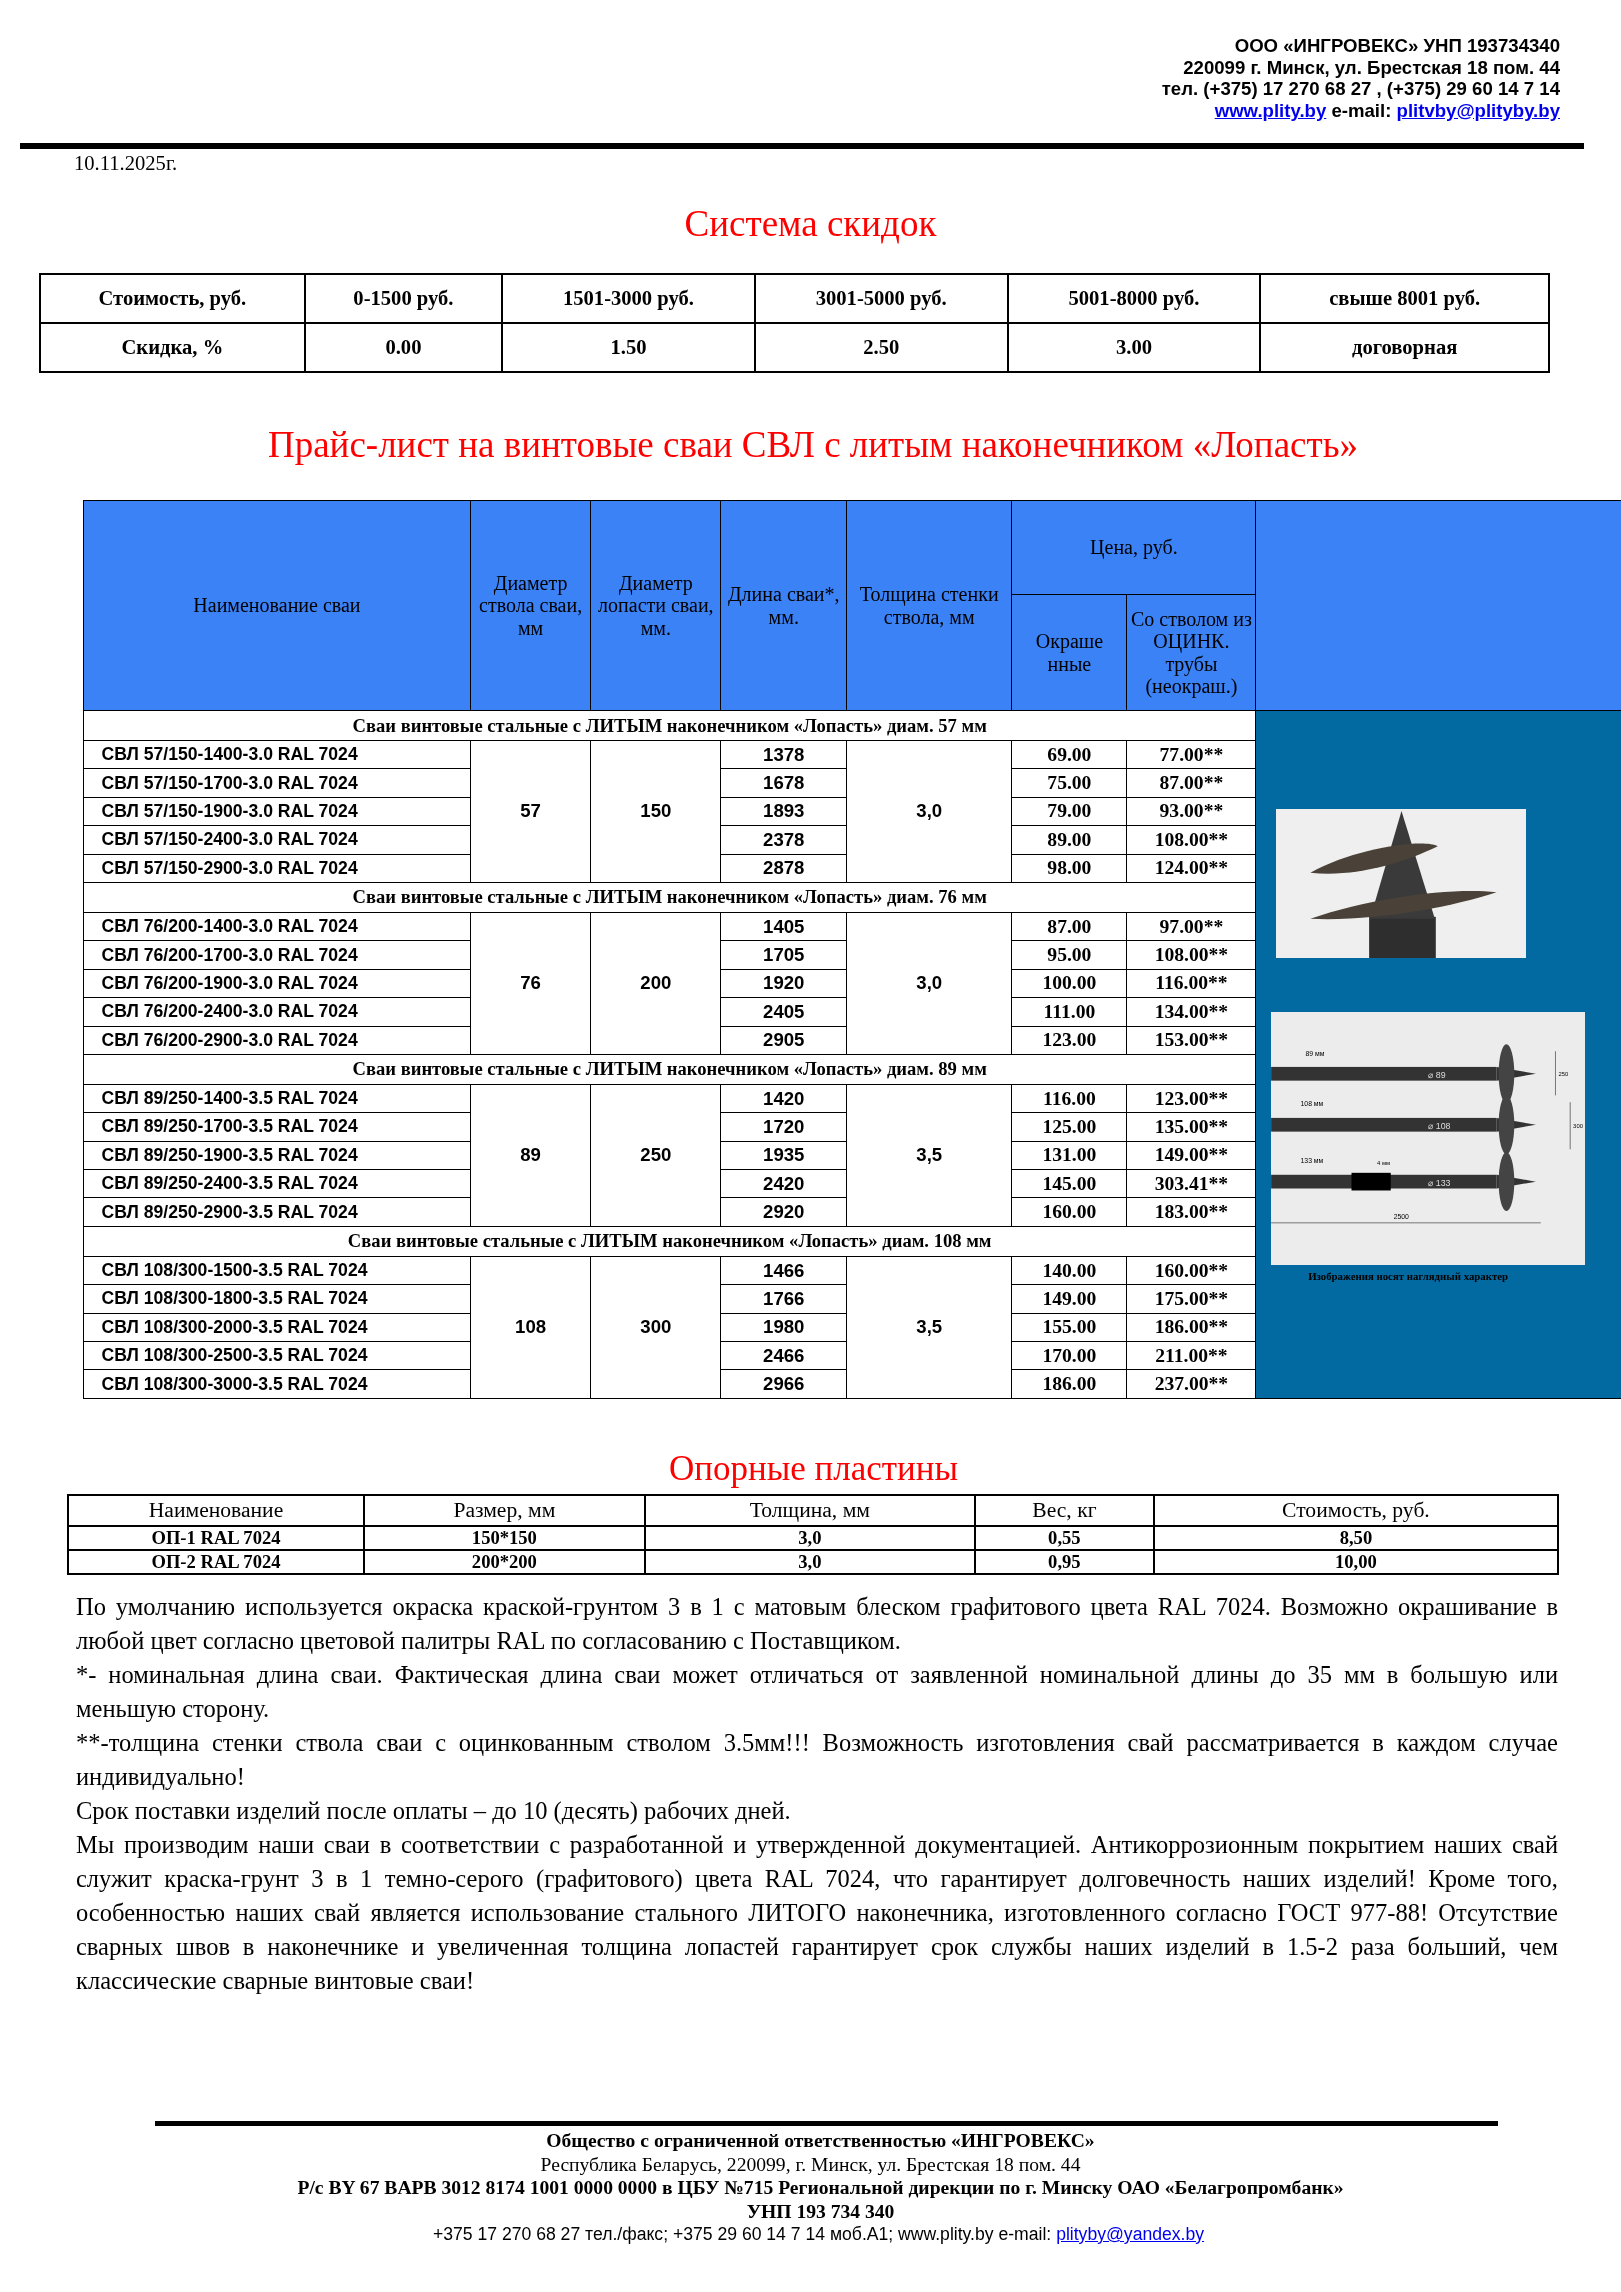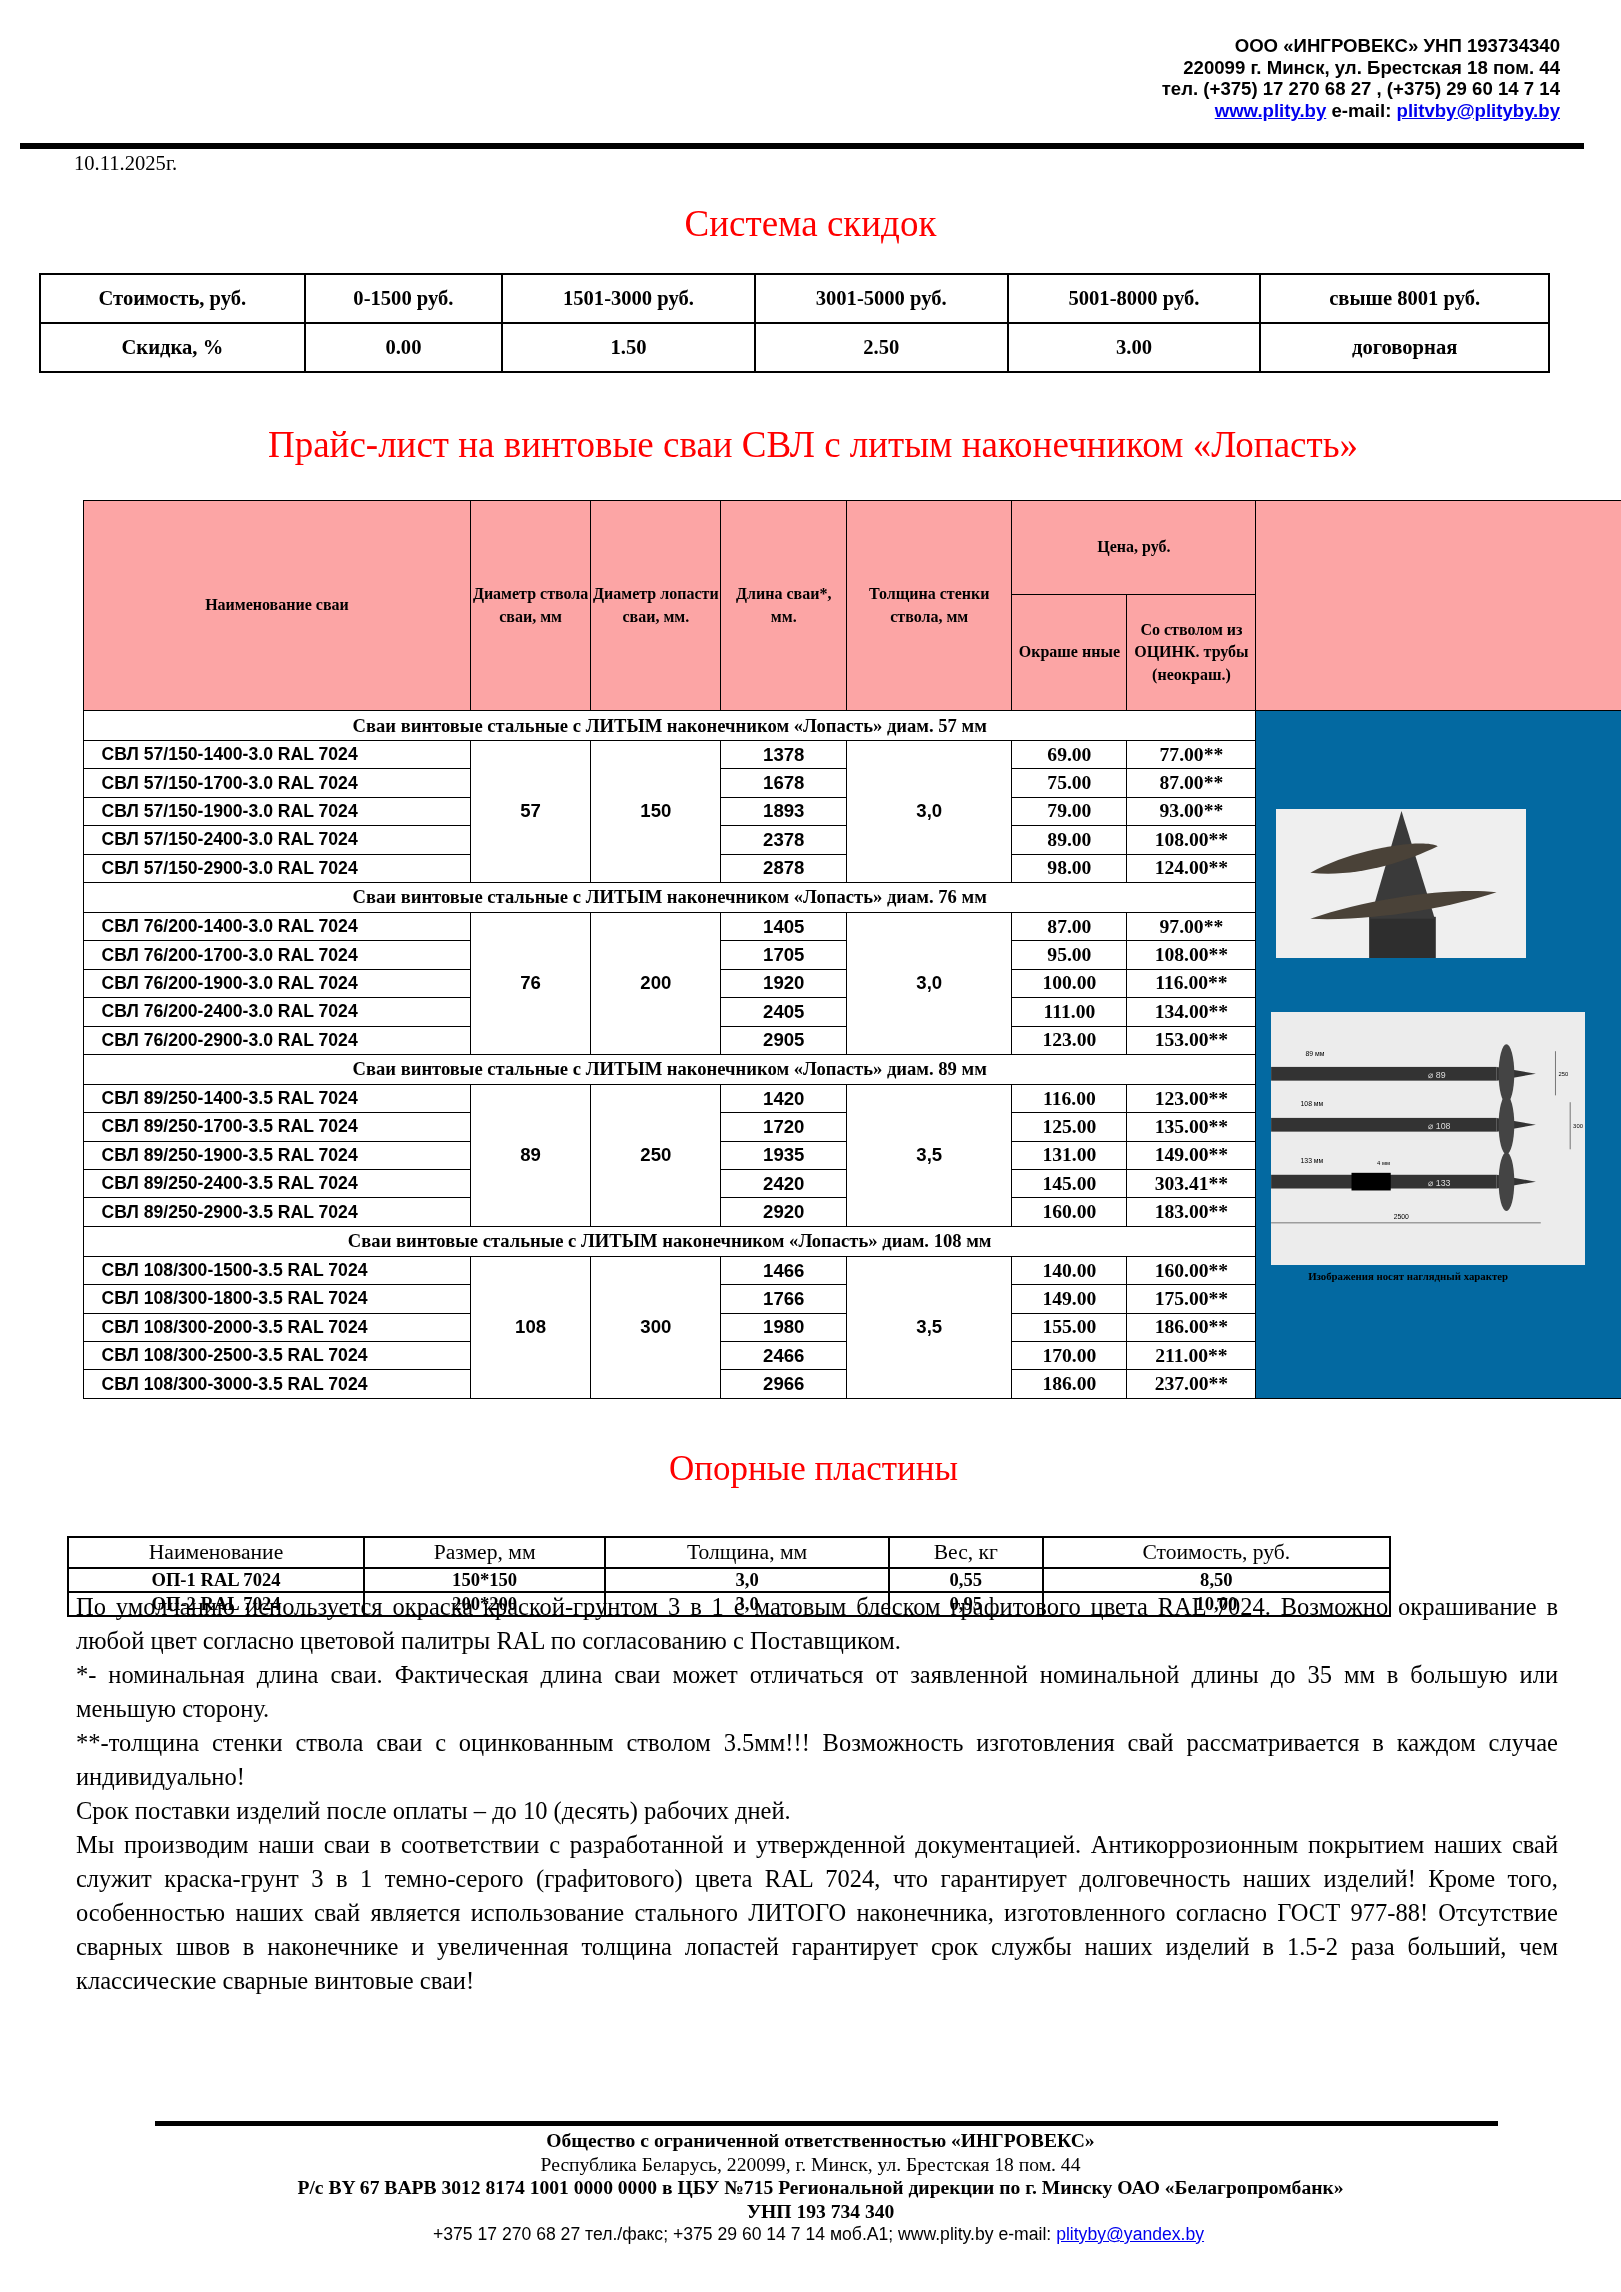--- a/index.html
+++ b/index.html
@@ -22,36 +22,36 @@
   
   table { border-collapse: collapse; }
   .disc { left: 39px; top: 273px; width: 1511px; }
   .disc td { border: 2px solid #000; height: 47px; text-align: center; font-weight: bold;
              font-size: 20.6px; padding: 0 3.9px; }
   .disc tr:last-child td { border-bottom-width: 2.9px; }
 
   
   .main { left: 83px; top: 500px; width: 1539px; }
   .main td, .main th { border: 1.5px solid #000; padding: 0; text-align: center; }
-  .main th { background: #fca5a5; font-weight: bold; font-size: 16px; line-height: 22.5px; }
+  .main th { background: #3b82f6; font-weight: normal; font-size: 20px; line-height: 22.5px; }
   .main td { font-size: 17.6px; height: 27.4px; }
   .main td.name { font-family: "Liberation Sans", sans-serif; font-weight: bold; text-align: left;
                   padding-left: 17.6px; font-size: 17.6px; }
   .main td.sans { font-family: "Liberation Sans", sans-serif; font-weight: bold; font-size: 18.6px; }
   .main td.price { font-weight: bold; font-size: 19.6px; }
   .main td.section { font-weight: bold; font-size: 18.6px; height: 29px; }
   .main th.imghead { border-right: none; }
   .main td.imgcell { border-top: none; vertical-align: top; position: relative; background: #0369a1; }
 
   .photo { position: absolute; left: 19.6px; top: 98px; width: 250px; height: 149px; background: #efefef; }
   .drawing { position: absolute; left: 14.7px; top: 301px; width: 314px; height: 253px; background: #ececec; }
   .img-caption { position: absolute; left: 14.7px; top: 559px; width: 274px; font-size: 10.8px; font-weight: bold; text-align: center; }
 
   
-  .plates { left: 67px; top: 1494px; width: 1324px; margin-top: 42px; }
+  .plates { left: 67px; top: 1494px; width: 1492px; }
   .plates td { border: 2px solid #000; text-align: center; font-size: 18.6px; height: 21.6px; padding: 0; }
   .plates tr.hd td { font-size: 21.6px; height: 29px; }
   .plates tr.bd td { font-weight: bold; }
 
   
   .notes { left: 76px; top: 1590px; width: 1482px; font-size: 24.5px; line-height: 34px; }
   .notes p { margin: 0; text-align: justify; }
 
   
   .frule { left: 155px; top: 2121px; width: 1343px; height: 4.9px; background: #000; }

